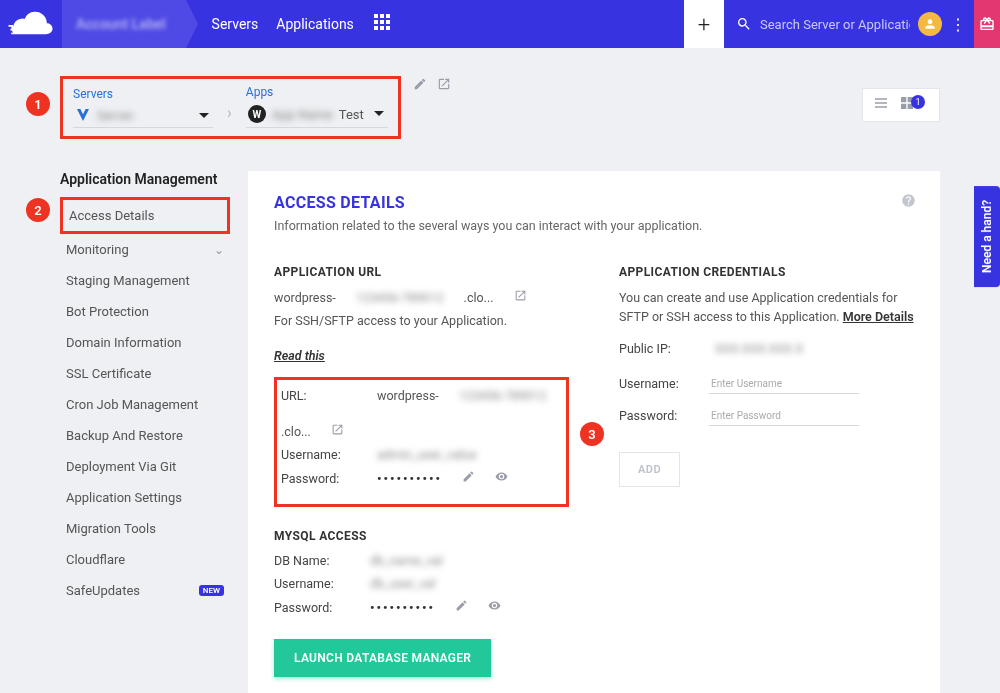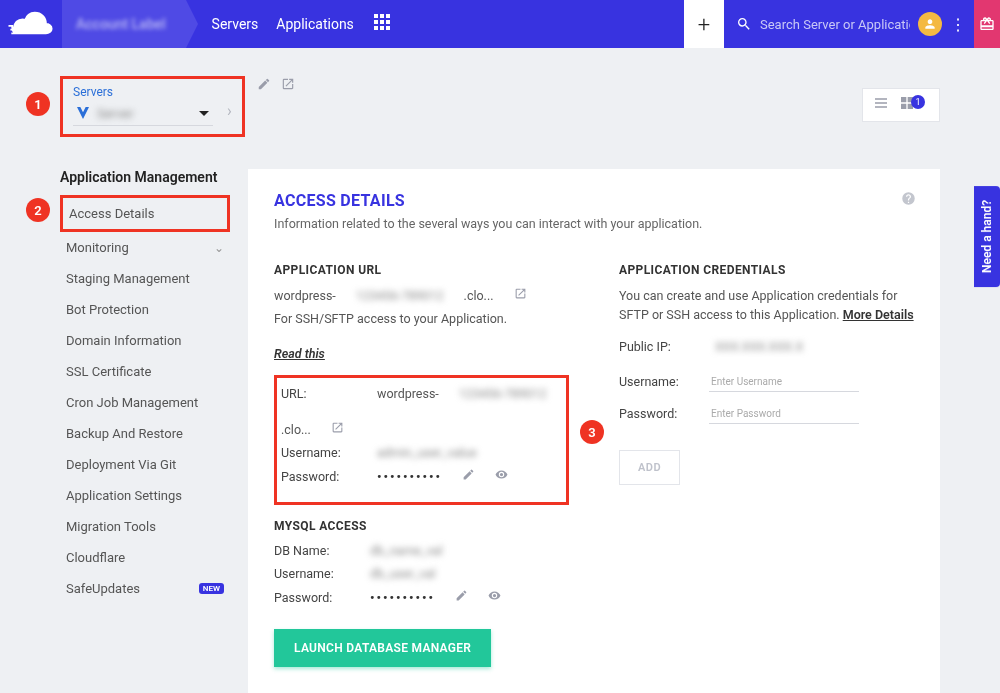--- a/index.html
+++ b/index.html
@@ -78,21 +78,21 @@
 .readthis { text-decoration: underline; cursor: pointer; font-weight: 600; color: #333; font-style: italic; }
 .moredetails { text-decoration: underline; cursor: pointer; font-weight: 600; color: #333; }
 .admin-box { border: 3px solid #ef3323; padding: 8px 10px 10px 4px; margin-top: 14px; position: relative; }
 .marker-3 { right: -38px; top: 42px; }
 .dots { letter-spacing: 2px; font-weight: bold; color: #333; }
 .inline-ico svg { width: 13px; height: 13px; fill: #9a9daa; cursor: pointer; }
 .cred-input { border: none; border-bottom: 1px solid #d6d8de; font-size: 10px; padding: 4px 2px; width: 150px; outline: none; color: #555; }
 .cred-input::placeholder { color: #aaa; }
 .add-btn { border: 1px solid #e3e5ea; background: #fff; color: #bfc2cb; font-size: 11px; font-weight: 600; padding: 10px 18px; margin-top: 14px; cursor: pointer; letter-spacing: 0.5px; }
 .launch-btn { background: #22c79a; color: #fff; border: none; font-size: 12px; font-weight: 600; padding: 12px 20px; margin-top: 16px; cursor: pointer; letter-spacing: 0.3px; box-shadow: 0 2px 4px rgba(34,199,154,0.4); }
-.mysql-sec { margin-top: 14px; }
+.mysql-sec { margin-top: 22px; }
 
 
 .need-hand { position: fixed; right: 0; top: 186px; background: #3833e0; color: #fff; writing-mode: vertical-rl; transform: rotate(180deg); padding: 14px 6px; font-size: 12px; font-weight: 600; border-radius: 4px 0 0 4px; cursor: pointer; }
 
 .cred-row { display: flex; align-items: center; gap: 18px; margin-bottom: 12px; }
 .cred-row .lbl { font-size: 12.5px; color: #444; min-width: 72px; }
 </style>
 </head>
 <body>
 
@@ -155,20 +155,31 @@
               <path d="M3 3l9 18 9-18h-5l-4 8-4-8z"></path>
             </svg>
           </span>
         <span class="blur">Server</span>
         <span class="caret-dn"><svg viewBox="0 0 10 10">
               <path d="M0 2l5 5 5-5z"></path>
             </svg></span>
       </div>
     </div>
     <div class="bc-sep">›</div>
+    <div class="bc-col">
+      <div class="bc-label">Apps</div>
+      <div class="bc-value">
+        <span class="wp-icon">W</span>
+        <span class="blur">App Name</span>
+        <span>Test</span>
+        <span class="caret-dn"><svg viewBox="0 0 10 10">
+              <path d="M0 2l5 5 5-5z"></path>
+            </svg></span>
+      </div>
+    </div>
   </div>
   <div class="bc-actions">
     <span><svg viewBox="0 0 24 24">
           <path d="M3 17.25V21h3.75L17.81 9.94l-3.75-3.75L3 17.25zM20.71 7.04a.996.996 0 000-1.41l-2.34-2.34a.996.996 0 00-1.41 0l-1.83 1.83 3.75 3.75 1.83-1.83z"></path>
         </svg></span>
     <span><svg viewBox="0 0 24 24">
           <path d="M19 19H5V5h7V3H5a2 2 0 00-2 2v14a2 2 0 002 2h14c1.1 0 2-.9 2-2v-7h-2v7zM14 3v2h3.59l-9.83 9.83 1.41 1.41L19 6.41V10h2V3h-7z"></path>
         </svg></span>
   </div>
 </div>

